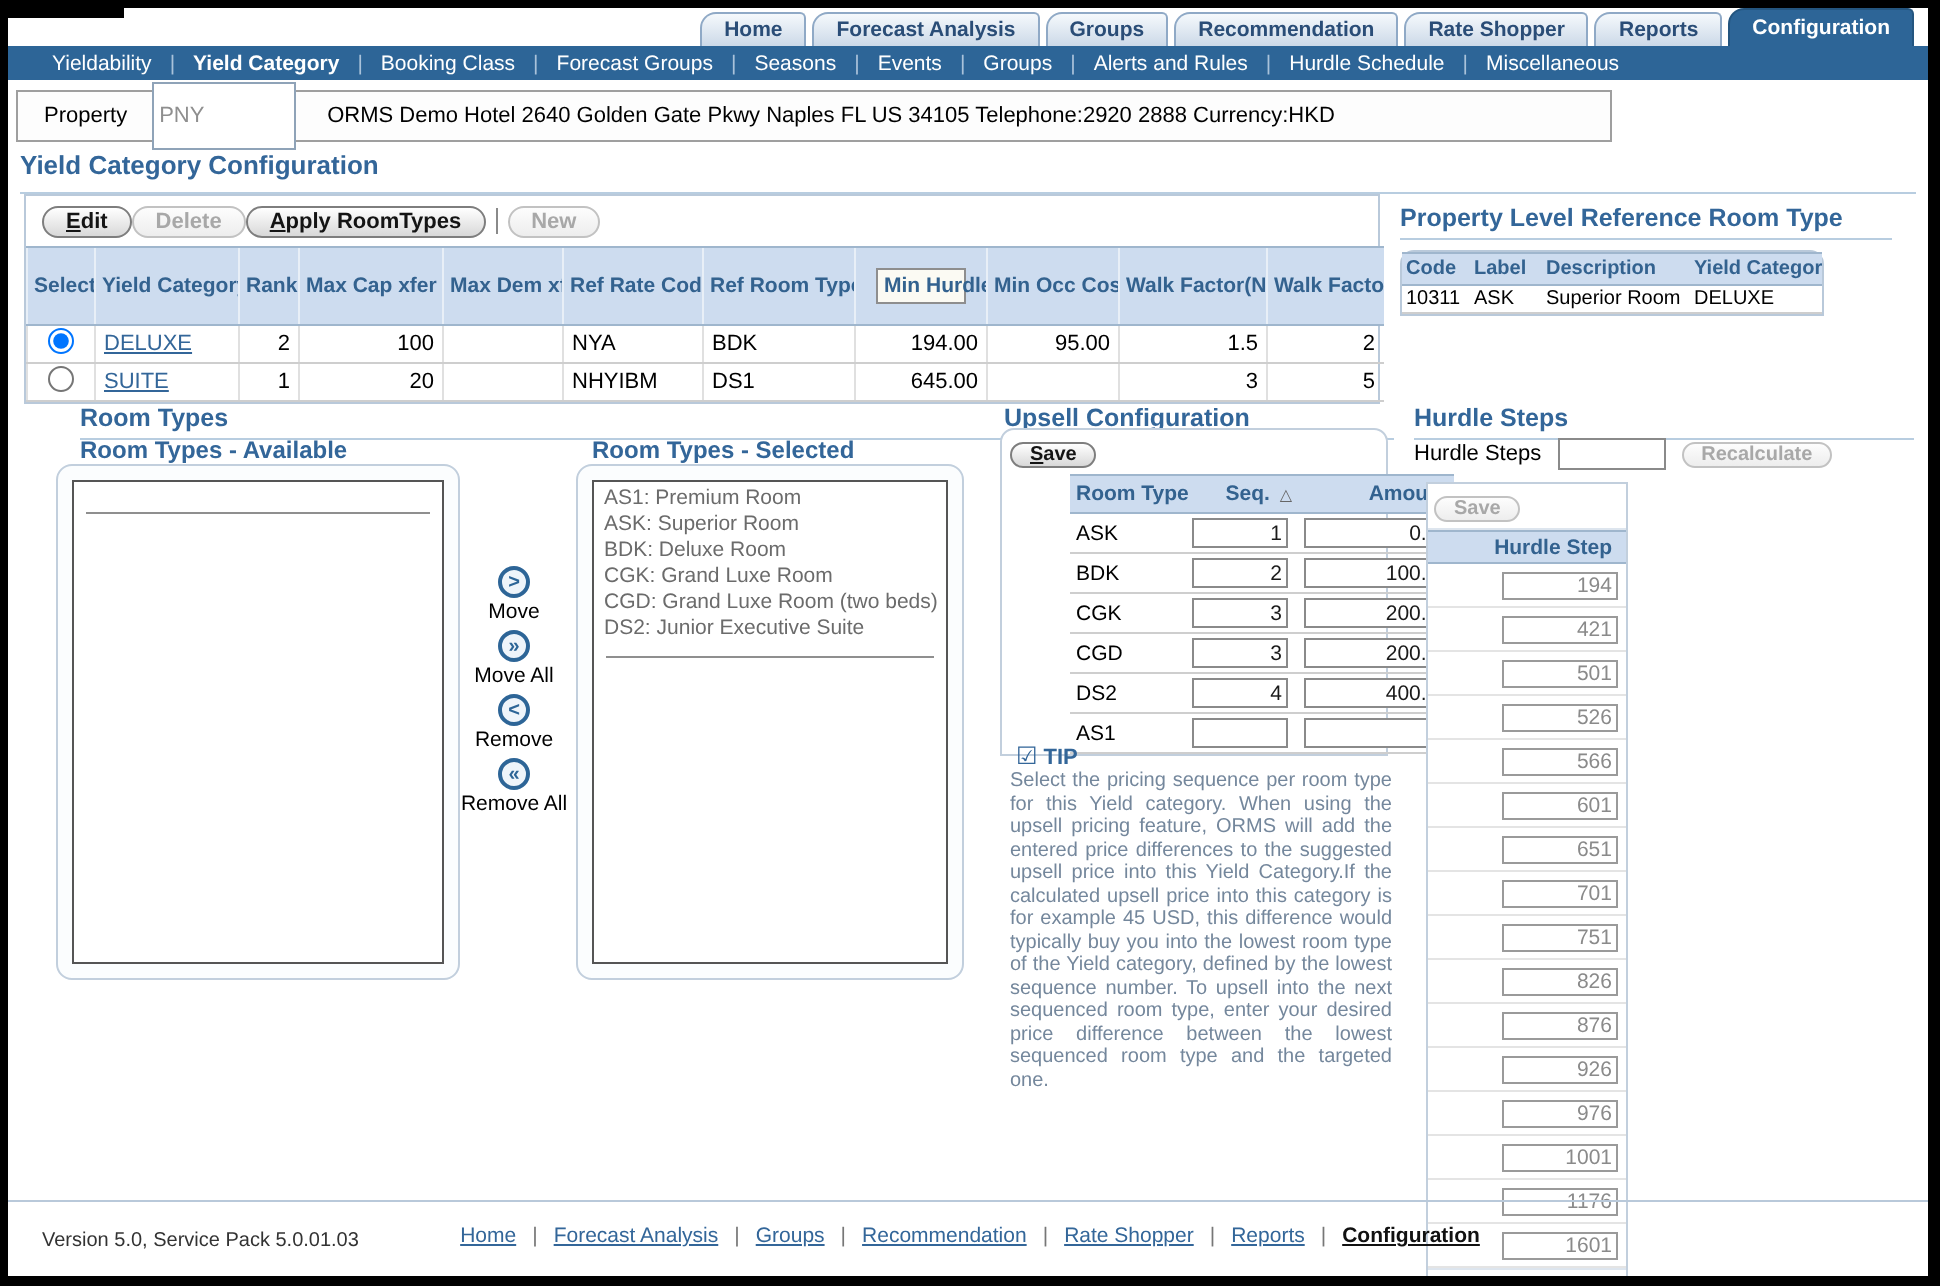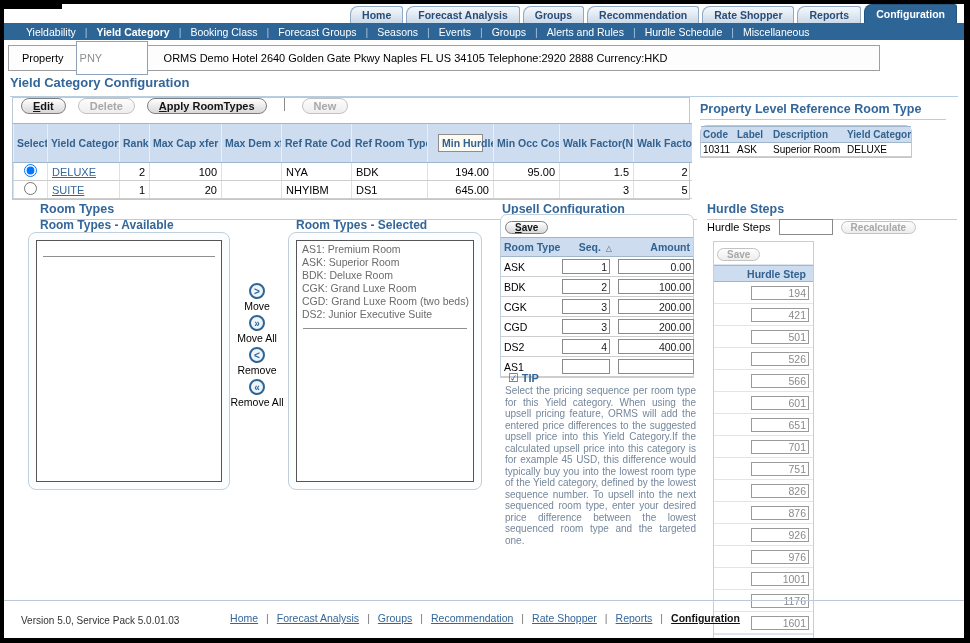--- a/index.html
+++ b/index.html
@@ -16,21 +16,21 @@
   .tab.active { height:19px; line-height:18px; background:#2d6597; border-color:#24557f; color:#fff; }
 
   
   .subnav { position:absolute; top:23px; left:4px; right:6px; height:17px; background:#2d6597;
             display:flex; align-items:center; padding-left:22px; font-size:10.5px; color:#fff; z-index:4; }
   .sn { cursor:pointer; white-space:nowrap; }
   .sn.active { font-weight:bold; }
   .sn:not(:last-child)::after { content:"|"; margin:0 9px; color:#a9c2da; font-weight:normal; }
 
   
-  .propbar { position:absolute; top:45px; left:8px; width:872px; height:26px; border:1px solid #9f9f9f;
+  .propbar { position:absolute; top:45px; left:8px; width:798px; height:26px; border:1px solid #9f9f9f;
              background:#fdfdfd; display:flex; align-items:center; font-size:11px; }
   .plabel { margin-left:13px; color:#000; }
   .pinput { margin-left:12px; width:72px; height:16px; border:1px solid #8fa3b8; font-size:11px;
             color:#8f8f8f; padding:16px 3px; font-family:inherit; }
   .pinfo { margin-left:16px; color:#000; white-space:nowrap; }
 
   
   .pagehead { position:absolute; top:75px; left:10px; right:12px; font-size:13px; font-weight:bold;
               color:#336699; padding-bottom:6px; border-bottom:1px solid #b8cde0; }
   .sechead { position:absolute; font-size:12.5px; font-weight:bold; color:#336699;
@@ -39,21 +39,21 @@
 
   
   .btn { display:inline-block; border:1px solid #7e7e7e; border-radius:9px; background:linear-gradient(#ffffff,#d8d8d8);
          font-size:11px; font-weight:bold; color:#141414; padding:1px 11px; font-family:inherit; cursor:pointer; white-space:nowrap; }
   .btn.small { font-size:10px; padding:0 9px; }
   .btn.disabled { color:#a8a8a8; border-color:#c2c2c2; background:linear-gradient(#fdfdfd,#ededed); cursor:default; }
   .btn u { text-decoration:underline; }
 
   
   .yieldpanel { position:absolute; top:97px; left:12px; width:678px; border:1px solid #b9c9da; background:#fff; }
-  .toolbar { height:25px; display:flex; align-items:flex-start; gap:12px; padding-left:8px; }
+  .toolbar { height:25px; display:flex; align-items:center; gap:0; padding-left:8px; }
   .tsep { width:1px; height:13px; background:#8a8a8a; margin:0 5px; }
   table.grid { border-collapse:collapse; table-layout:fixed; width:100%; font-size:11px; }
   .grid th { background:#cddcef; color:#33628f; font-weight:bold; font-size:10.5px;
              border-top:1px solid #9fb6cd; border-bottom:1px solid #9fb6cd; border-left:1px solid #e8eff7;
              padding:3px 3px; text-align:left; white-space:nowrap; overflow:hidden; }
   .grid td { border-bottom:1px solid #cecece; border-left:1px solid #e0e0e0; padding:1px 4px;
              height:15px; white-space:nowrap; overflow:hidden; color:#000; }
   .grid td.r, .grid th.r { text-align:right; }
   .grid td.c, .grid th.c { text-align:center; }
   .grid th.sorted { padding:10px; }
@@ -78,21 +78,21 @@
   .list-sep { border-top:1px solid #8f8f8f; margin:3px 1px 0 1px; }
   .movecol { position:absolute; top:283px; left:228px; width:58px; text-align:center; }
   .movebtn { margin-bottom:3px; cursor:pointer; }
   .mcirc { display:block; margin:0 auto; width:16px; height:16px; line-height:13px; border:2px solid #2d6597;
            border-radius:50%; color:#2d6597; font-weight:bold; font-size:10px; background:#eef4fa; text-align:center; }
   .mlabel { display:block; font-size:10.5px; color:#000; margin-top:1px; }
 
   
   .upsellpanel { position:absolute; top:214px; left:500px; width:194px; border:1px solid #c2cfdd; border-radius:7px 7px 0 0; background:#fff; }
   .upsellpanel .brow { padding:2px 4px; }
-  table.uptab { border-collapse:collapse; table-layout:fixed; width:100%; font-size:10.5px; }
+  table.uptab { border-collapse:collapse; table-layout:fixed; width:100%; font-size:10.5px;margin-left:34px; }
   .uptab th { background:#cddcef; color:#33628f; font-weight:bold; padding:3px 3px; text-align:left;
               border-top:1px solid #9fb6cd; border-bottom:1px solid #9fb6cd; white-space:nowrap; }
   .uptab th.r { text-align:right; }
   .uptab td { padding:2px 3px; border-bottom:1px solid #cecece; height:16px; white-space:nowrap; }
   .uptab input { height:15px; border:1px solid #8a8a8a; font-size:10.5px; text-align:right;
                  padding:0 2px; color:#1a1a1a; font-family:inherit; }
   .seqin { width:48px; } .amtin { width:76px; }
   .tiphead { position:absolute; top:371px; left:508px; font-size:11px; font-weight:bold; color:#336699; }
   .tipicon { font-size:12px; margin-right:3px; }
   .tipbody { position:absolute; top:385px; left:505px; width:191px; font-size:10px; line-height:11.5px;

